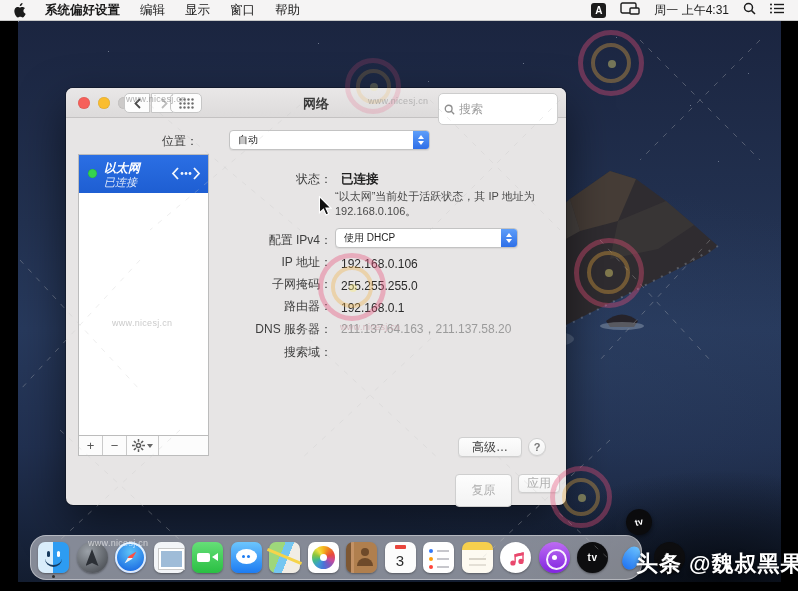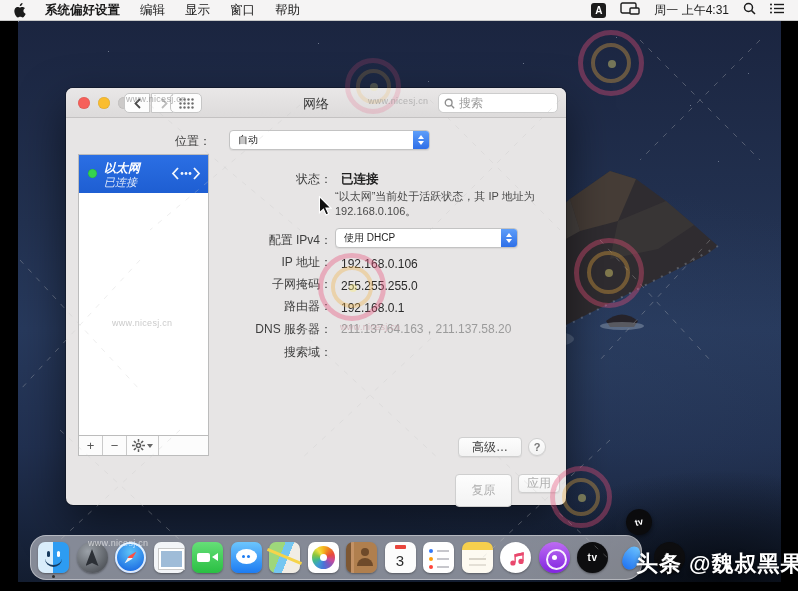--- a/index.html
+++ b/index.html
@@ -42,29 +42,29 @@
   .tl.red    { left:12px; background:#f6605a; box-shadow:inset 0 0 1px rgba(0,0,0,.3); }
   .tl.yellow { left:32px; background:#fabd2f; box-shadow:inset 0 0 1px rgba(0,0,0,.3); }
   .tl.gray   { left:52px; background:#cccac9; box-shadow:inset 0 0 1px rgba(0,0,0,.25); }
   .navgroup { position:absolute; left:58px; top:5px; display:flex; gap:1px; }
   .navbtn { width:26px; height:20px; background:#fdfdfd; border:1px solid #c6c6c6; display:flex;
             align-items:center; justify-content:center; }
   .navbtn.back { border-radius:5px 0 0 5px; }
   .navbtn.fwd  { border-radius:0 5px 5px 0; }
   .gridbtn { position:absolute; left:104px; top:5px; width:32px; height:20px; background:#fdfdfd;
              border:1px solid #c6c6c6; border-radius:5px; display:flex; align-items:center; justify-content:center; }
-  .wtitle { position:absolute; left:0; right:0; top:7px; text-align:center; font-size:13px; font-weight:normal; color:#3a3a3a; }
-  .searchbox { position:absolute; right:8px; top:5px; width:120px; height:20px; background:#fff;
+  .wtitle { position:absolute; left:0; right:0; top:7px; text-align:center; font-size:13px; font-weight:bold; color:#3a3a3a; }
+  .searchbox { position:absolute; right:8px; top:5px; width:120px; height:32px; background:#fff;
                border:1px solid #cdcdcd; border-radius:5px; display:flex; align-items:center; padding:0 5px; gap:4px; }
   .searchbox input { border:none; outline:none; width:85px; font-size:12px; color:#333; background:transparent;
                      font-family:"Liberation Sans", sans-serif; }
   .searchbox input::placeholder { color:#9e9e9e; }
 
   
-  .loc-label { position:absolute; left:96px; top:45px; width:62px; text-align:center; font-size:12px; color:#3d3d3d; }
+  .loc-label { position:absolute; left:96px; top:45px; width:62px; text-align:left; font-size:12px; color:#3d3d3d; }
   .select { position:absolute; background:#ffffff; border:1px solid #c3c3c3; border-radius:4px;
             display:flex; align-items:center; font-size:10px; color:#222;
             box-shadow:0 1px 1px rgba(0,0,0,.06); }
   .select .sval { padding-left:8px; flex:1; white-space:nowrap; overflow:hidden; }
   .select .cap { width:16px; align-self:stretch; background:linear-gradient(180deg,#5e9ef9,#2e6fe8);
                  border-radius:0 3px 3px 0; display:flex; flex-direction:column; align-items:center;
                  justify-content:center; gap:2px; }
   .arr-up { width:0; height:0; border-left:3px solid transparent; border-right:3px solid transparent; border-bottom:4px solid #fff; }
   .arr-dn { width:0; height:0; border-left:3px solid transparent; border-right:3px solid transparent; border-top:4px solid #fff; }
   .sel-loc  { left:163px; top:42px; width:201px; height:20px; }

